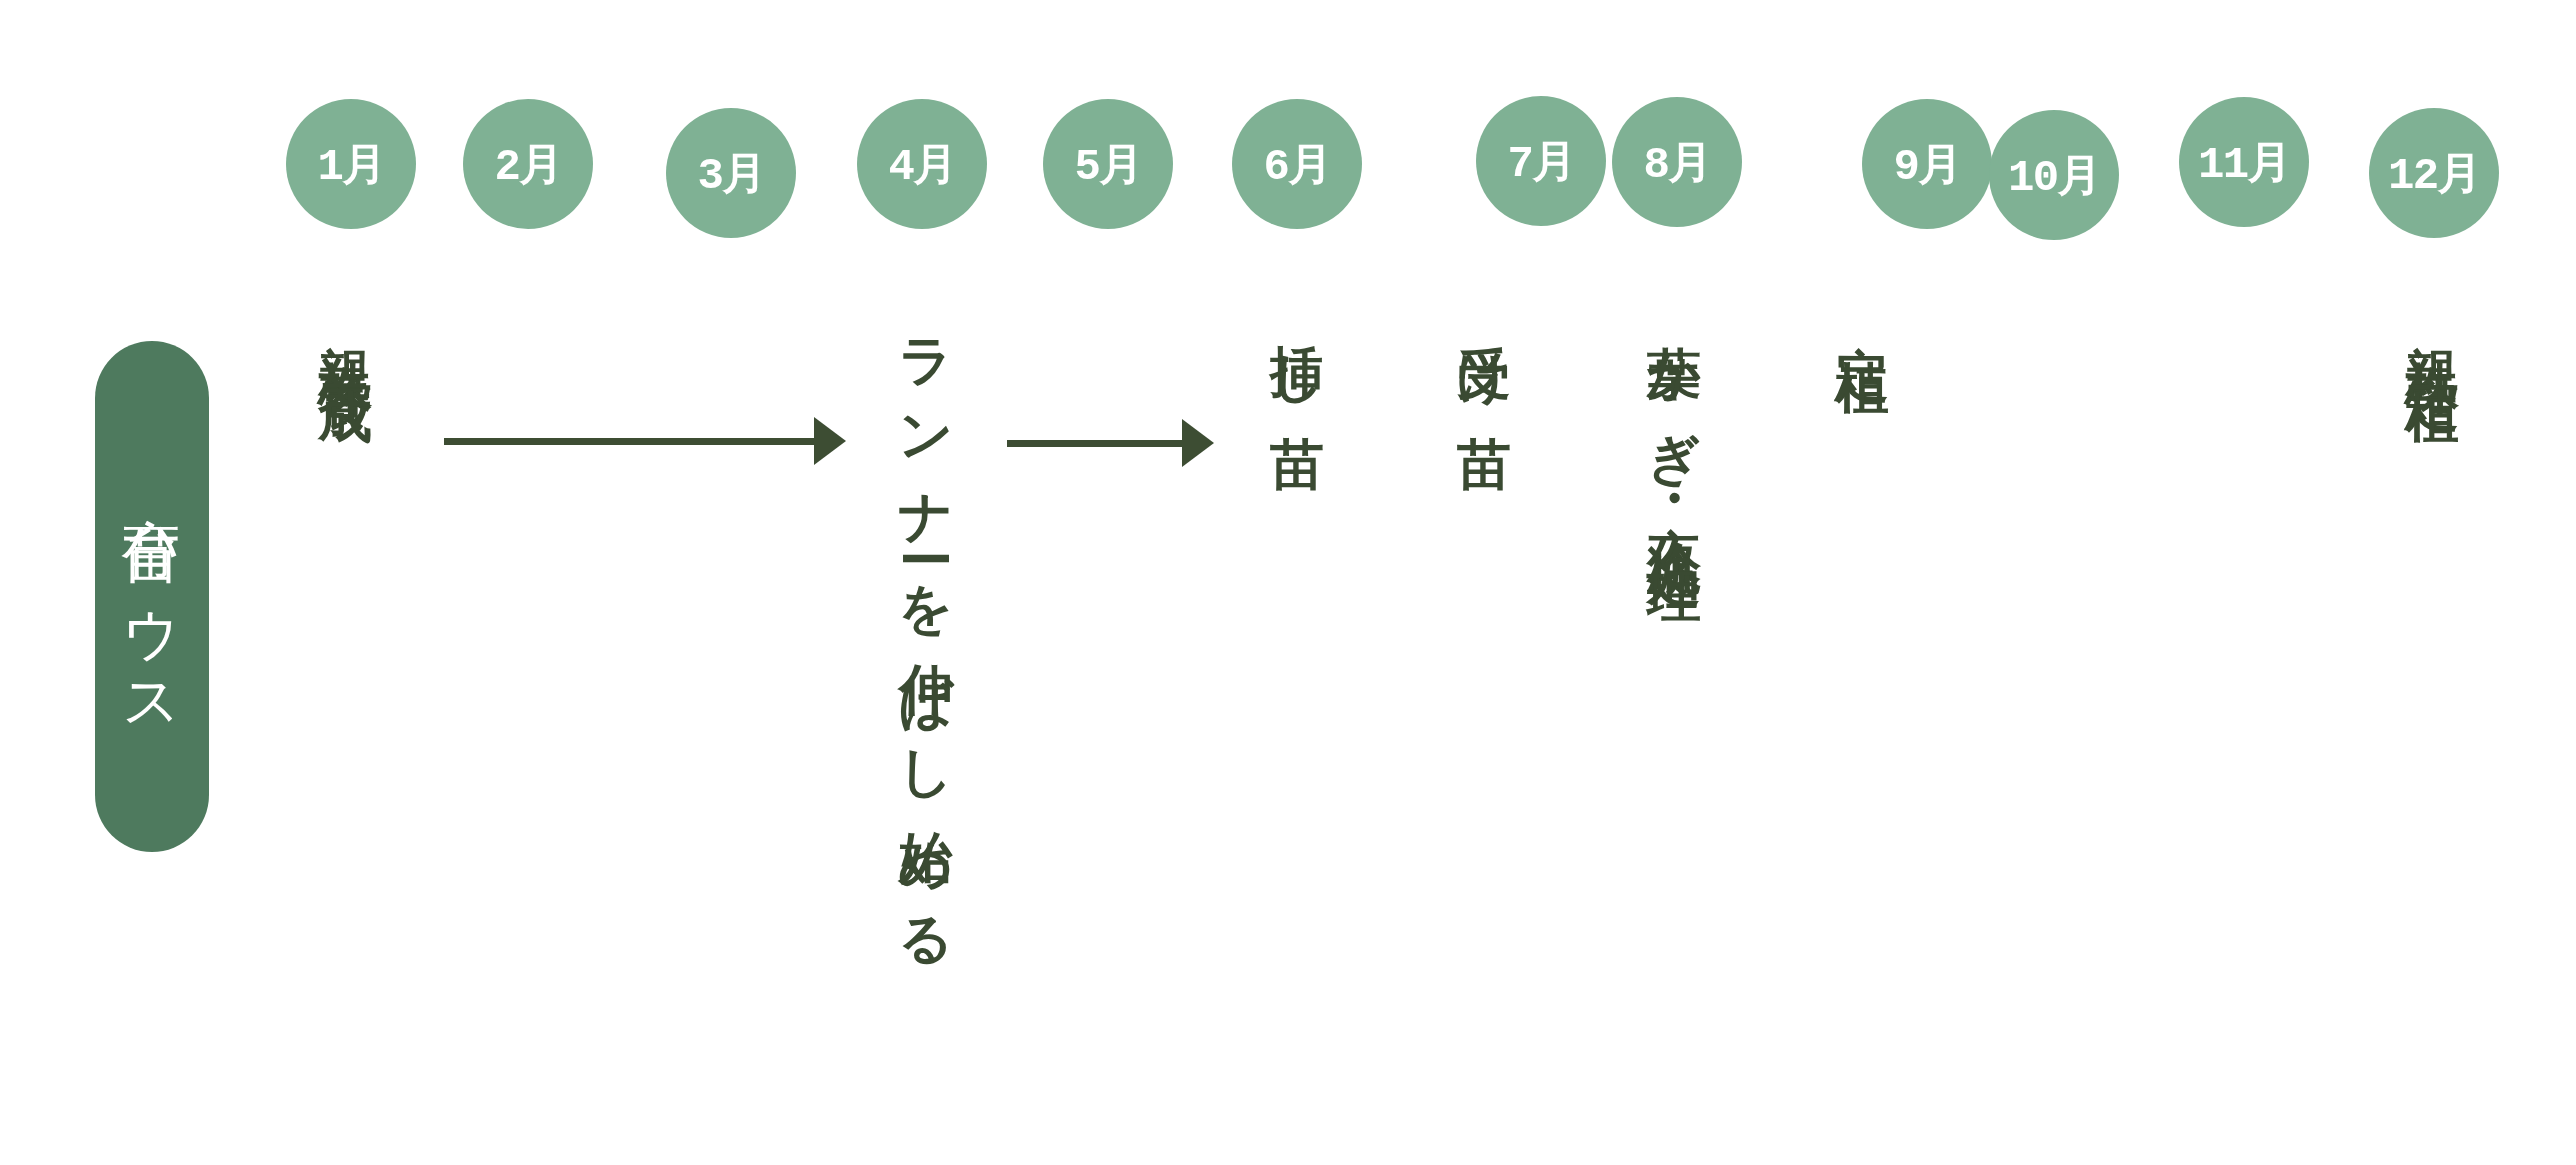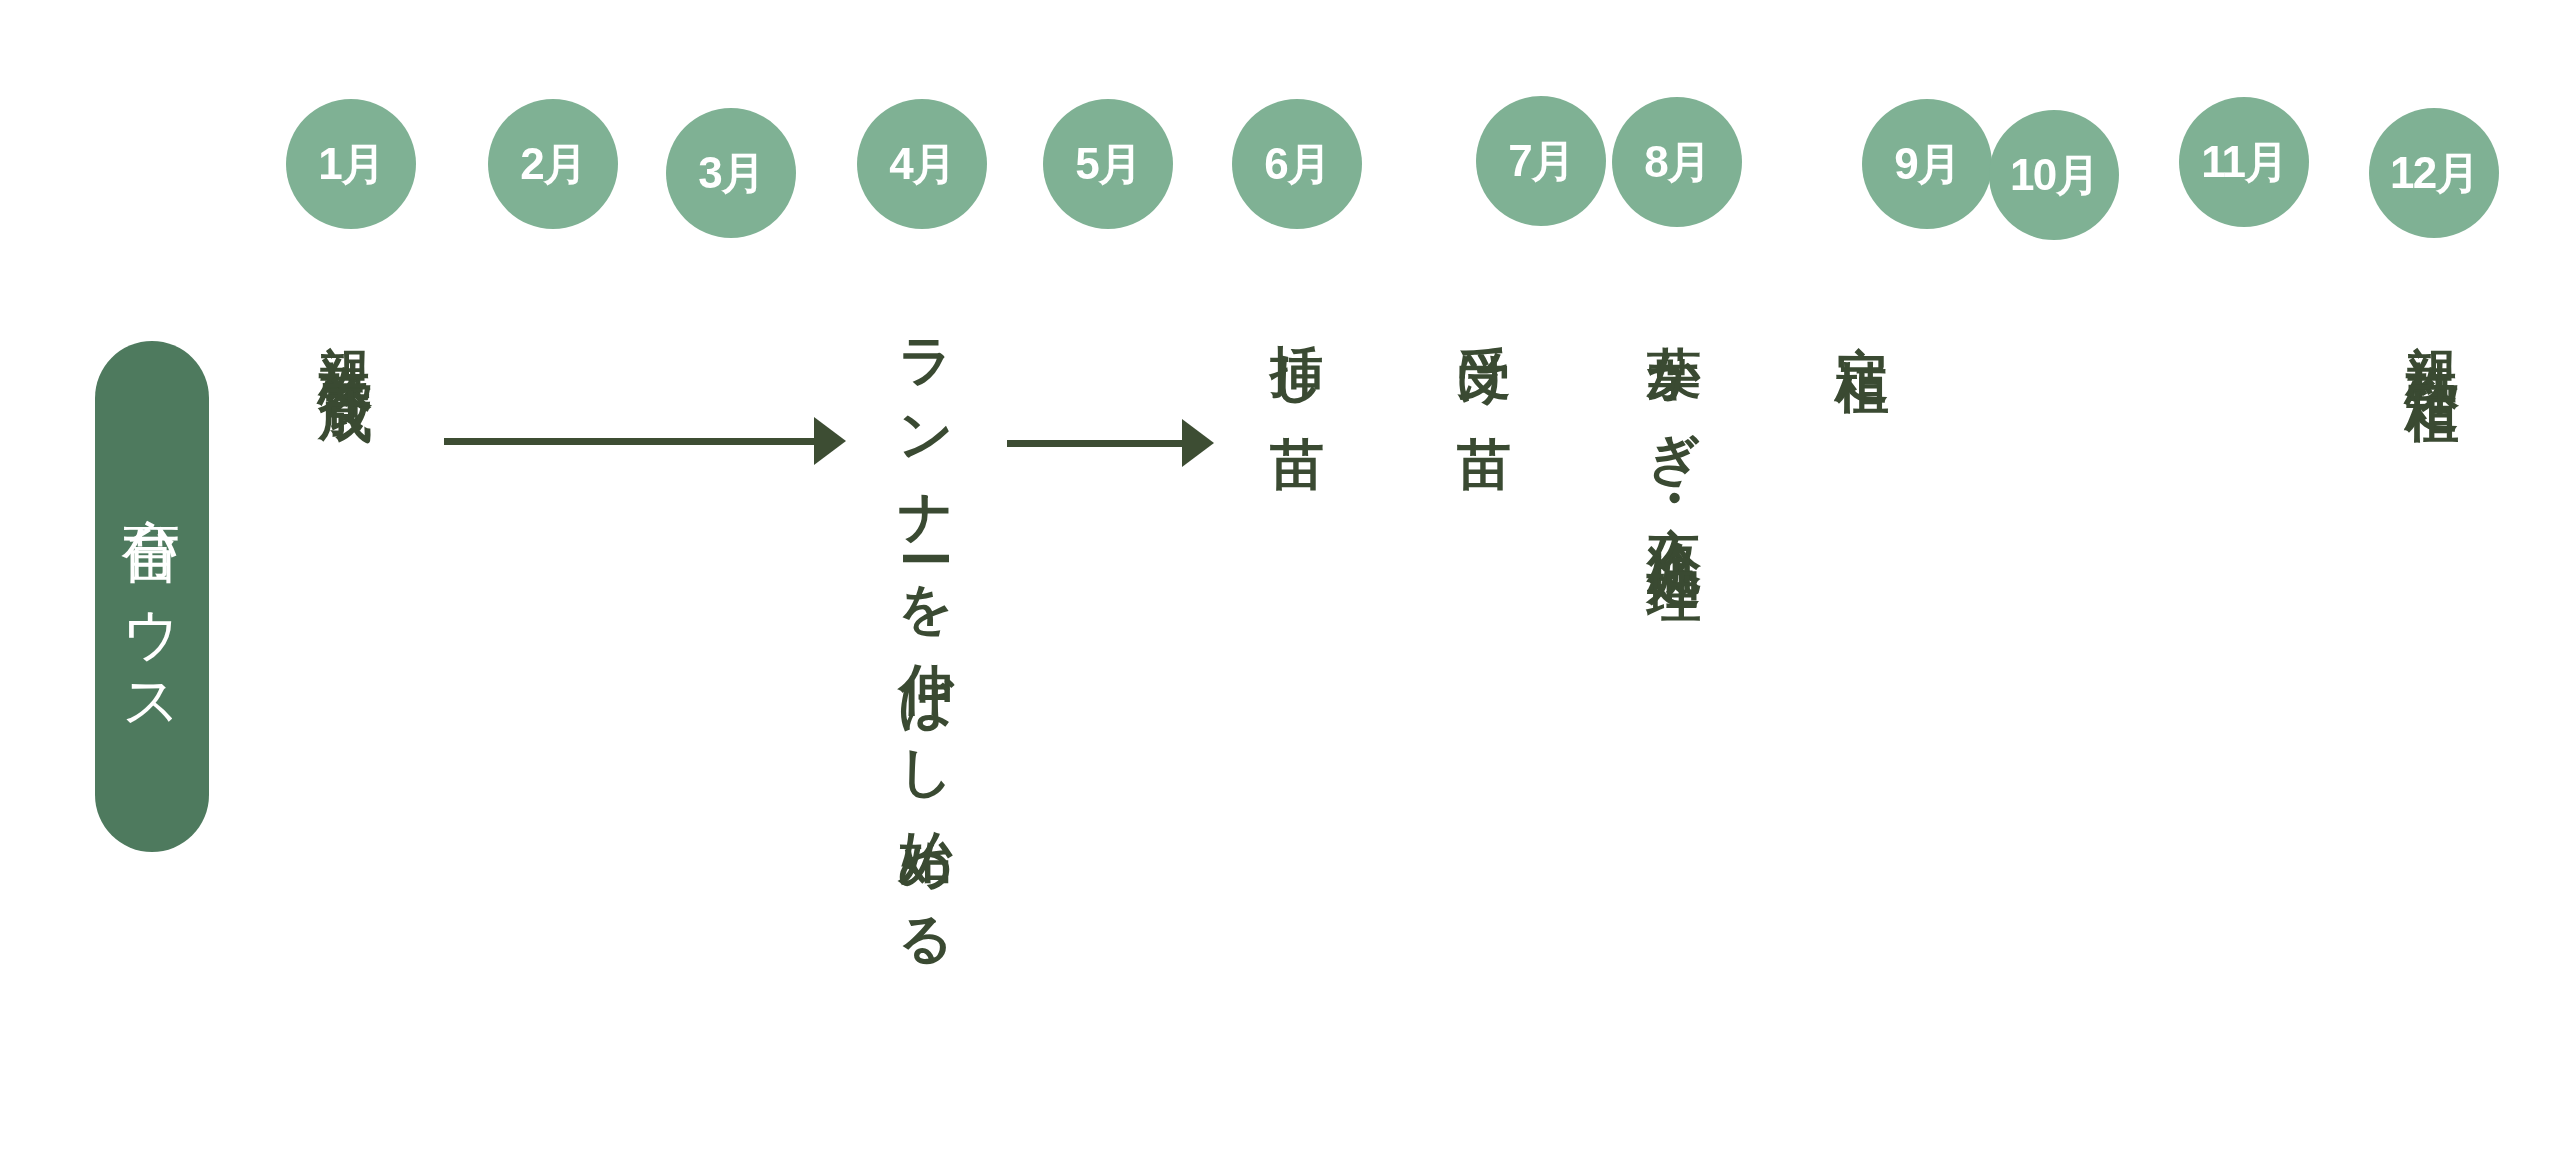--- a/index.html
+++ b/index.html
@@ -1,32 +1,32 @@
 <!DOCTYPE html>
 <html style="font-size:13px"><head>
 <meta charset="utf-8">
 <style>
   html,body{margin:0;padding:0;background:#ffffff;}
   body{width:2576px;height:1165px;position:relative;overflow:hidden;font-family:"DejaVu Serif",serif;}
-  .month{position:absolute;width:130px;height:130px;border-radius:50%;background:#7fb194;color:#ffffff;display:flex;align-items:center;justify-content:center;font-size:44px;font-weight:bold;font-family:Liberation Sans, sans-serif;letter-spacing:-1.6px;}
+  .month{position:absolute;width:130px;height:130px;border-radius:50%;background:#7fb194;color:#ffffff;display:flex;align-items:center;justify-content:center;font-size:44px;font-weight:bold;font-family:Liberation Mono, monospace;letter-spacing:-1.6px;}
   .pill{position:absolute;left:95px;top:341px;width:114px;height:511px;border-radius:57px;background:#4e7a5e;}
   .pill-text{position:absolute;left:0;top:0;width:100%;height:100%;display:flex;align-items:center;justify-content:center;writing-mode:vertical-rl;color:#ffffff;font-size:57px;letter-spacing:11.4px;font-family:"DejaVu Serif",serif;}
   .task{position:absolute;top:302px;writing-mode:vertical-rl;color:#3a4a32;font-size:54px;letter-spacing:14.6px;font-family:"DejaVu Serif",serif;font-weight:bold;line-height:1;}
   .arrow{position:absolute;height:49px;}
   .arrow .shaft{position:absolute;left:0;top:21px;height:6.5px;background:#3d4d33;}
   .arrow .head{position:absolute;top:0;width:0;height:0;border-top:24px solid transparent;border-bottom:24px solid transparent;border-left:32px solid #3d4d33;}
 </style>
 </head>
 <body>
 
 <div>
   <div class="month" style="left:286px;top:99px;">
       <span>1月</span>
     </div>
-  <div class="month" style="left:488px;top:99px;text-align:center;">
+  <div class="month" style="left:463px;top:99px;text-align:center;">
       <span>2月</span>
     </div>
   <div class="month" style="left:666px;top:108px;">
       <span>3月</span>
     </div>
   <div class="month" style="left:857px;top:99px;">
       <span>4月</span>
     </div>
   <div class="month" style="left:1043px;top:99px;">
       <span>5月</span>

